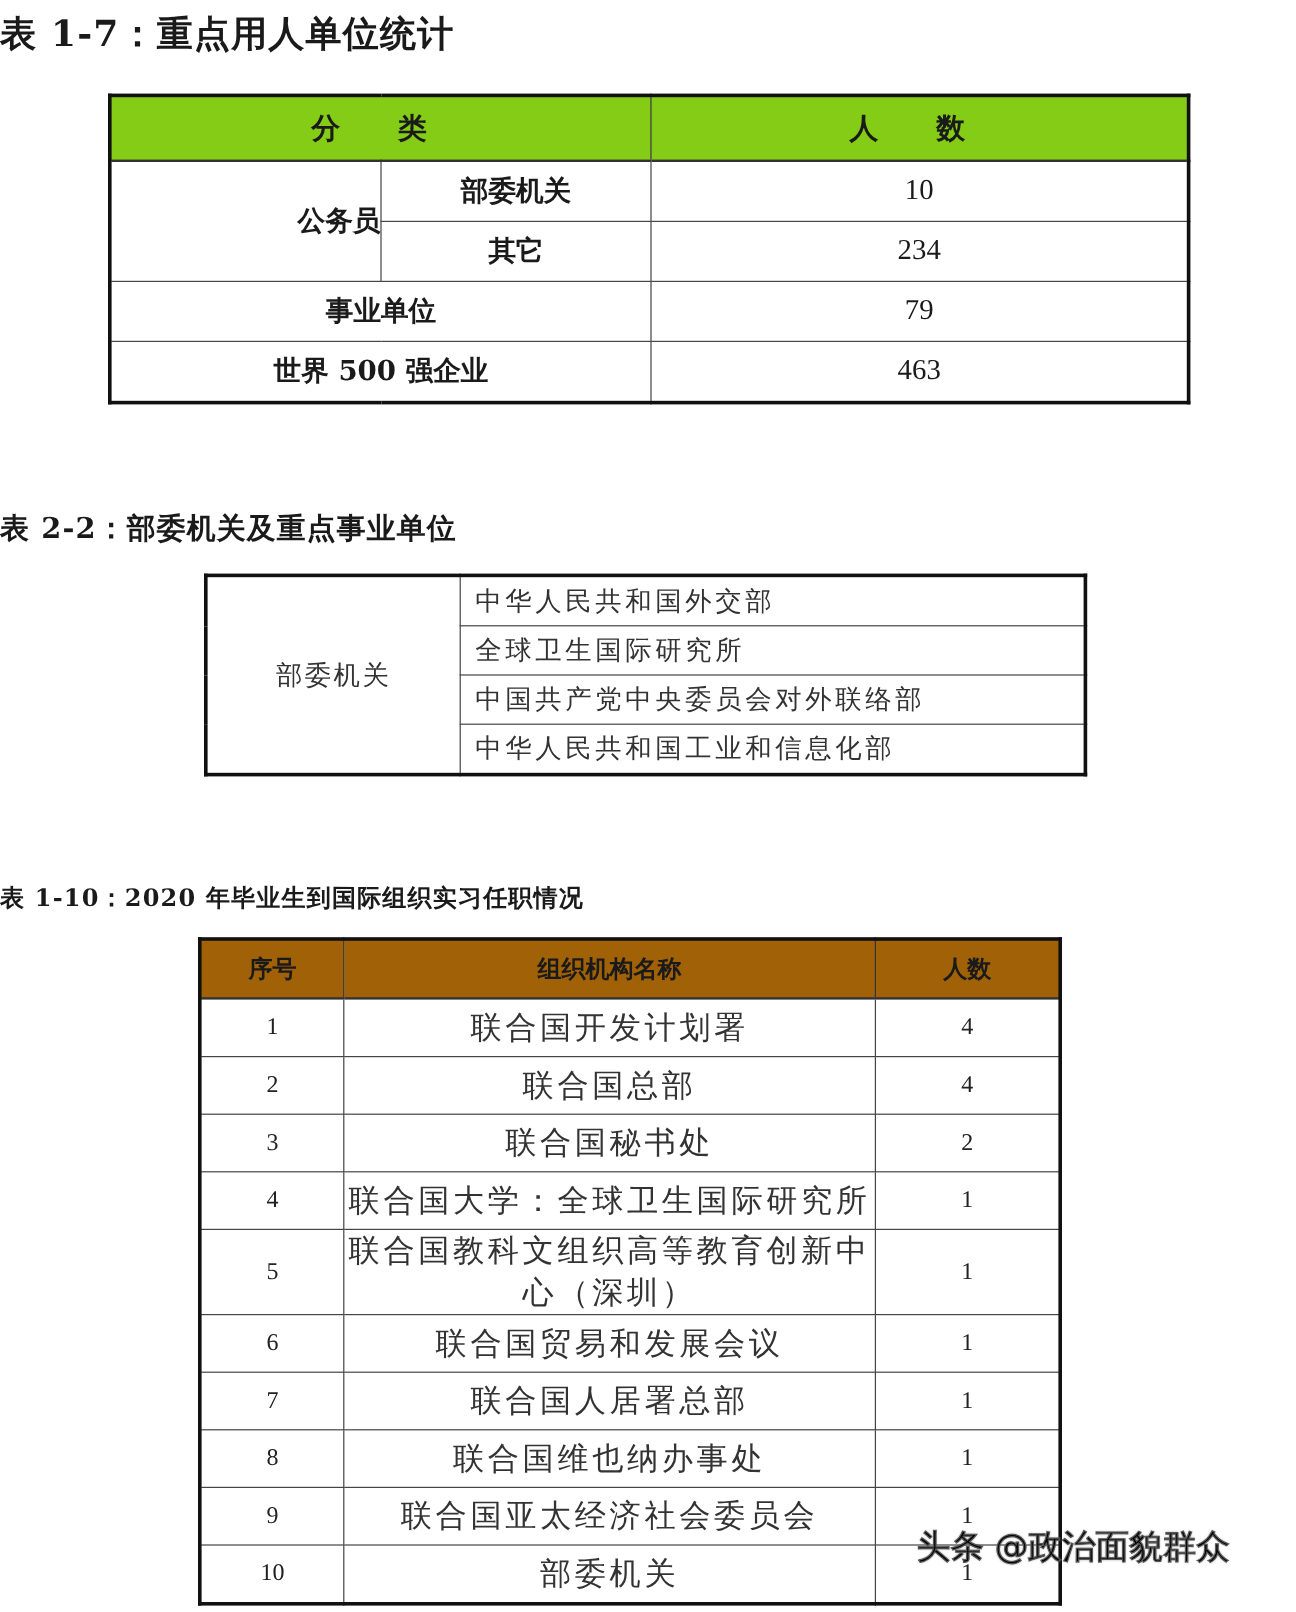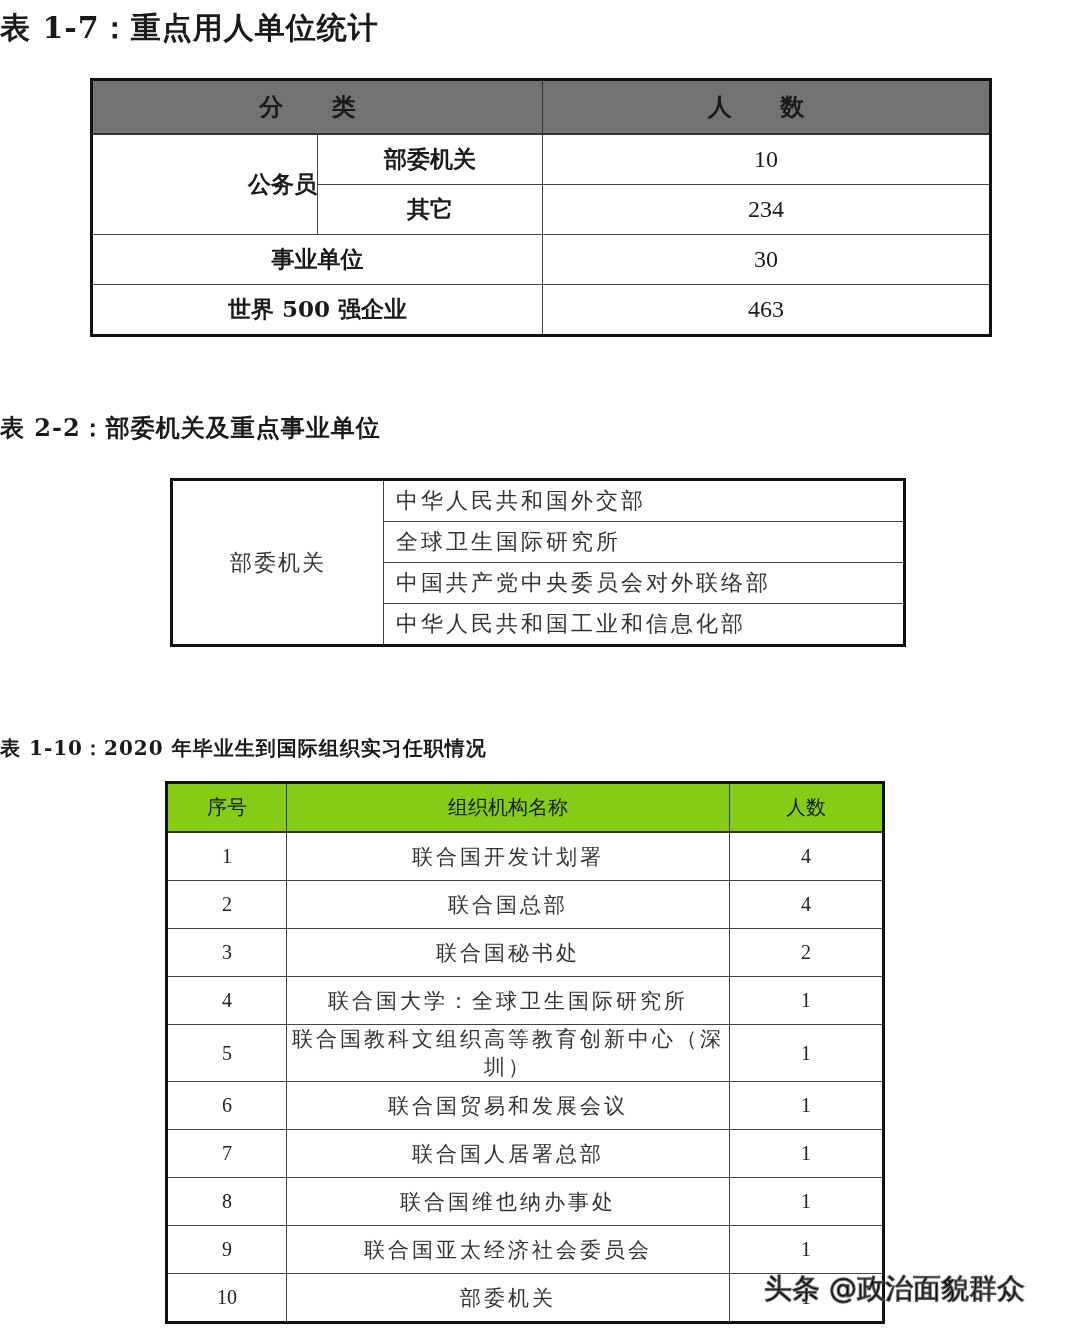--- a/index.html
+++ b/index.html
@@ -1,47 +1,47 @@
 <!DOCTYPE html>
 <html><head>
   <meta charset="utf-8">
   <style>
     html, body { margin: 0; padding: 0; background: #ffffff; }
     body { width: 1080px; height: 1343px; position: relative; overflow: hidden;
            font-family: "DejaVu Serif", "Liberation Serif", serif; color: #1a1a1a; }
     .caption { position: absolute; left: 0; width: 1080px; 
                font-weight: bold; color: #1a1a1a; }
     #cap1 { top: 8px; font-size: 30px; letter-spacing: 1px; }
-    #cap2 { top: 412px; font-size: 24px; letter-spacing: 1px; }
+    #cap2 { top: 424px; font-size: 24px; letter-spacing: 1px; }
     #cap3 { top: 735px; font-size: 20px; letter-spacing: 1px; }
 
     table { position: absolute; border-collapse: collapse; }
     td, th { padding: 0; text-align: center; }
 
     
     #t1 { left: 90px; top: 78px; width: 902px; border: 3px solid #111; }
-    #t1 th { height: 52px; background: #737373; font-size: 24px; font-weight: bold;
+    #t1 th { height: 52px; background: #84cc16; font-size: 24px; font-weight: bold;
              border: 1px solid #333; border-bottom: 2px solid #333; letter-spacing: 20px; }
     #t1 td { height: 49px; border: 1px solid #444; font-size: 23px; }
     #t1 td.lbl { font-weight: bold; }
     #t1 td.num { font-family: "Liberation Serif", serif; font-size: 24px; }
     #t1 .col-a { width: 224px; text-align: right; }
     #t1 .col-b { width: 224px; }
 
     
     #t2 { left: 170px; top: 478px; width: 736px; border: 3px solid #111; }
     #t2 td { height: 40px; border: 1px solid #444; font-size: 22px; color: #333; }
     #t2 td.grp { width: 210px; letter-spacing: 2px; }
     #t2 td.item { text-align: left; padding-left: 12px; letter-spacing: 3px; }
 
     
     #t3 { left: 165px; top: 781px; width: 720px; border: 3px solid #111; }
-    #t3 th { height: 47px; background: #84cc16; font-size: 20px; font-weight: normal;
+    #t3 th { height: 47px; background: #a16207; font-size: 20px; font-weight: bold;
              border: 1px solid #333; border-bottom: 2px solid #333; }
-    #t3 td { height: 47px; border: 1px solid #444; font-size: 21px; color: #333; }
+    #t3 td { height: 47px; border: 1px solid #444; font-size: 26px; color: #333; }
     #t3 td.n { font-family: "Liberation Serif", serif; font-size: 20px; color: #222; }
     #t3 td.org { letter-spacing: 3px; }
     #t3 .c1 { width: 118px; }
     #t3 .c3 { width: 152px; }
 
     .watermark { position: absolute; left: 764px; top: 1270px; font-size: 28px;
                  font-family: "DejaVu Sans", "Liberation Sans", sans-serif;
                  color: #000000; -webkit-text-stroke: 1px #555; text-shadow: 0 0 2px #777; }
   </style>
 </head>
@@ -59,21 +59,21 @@
     <td rowspan="2" class="lbl col-a">公务员</td>
     <td class="lbl col-b">部委机关</td>
     <td class="num">10</td>
   </tr>
   <tr>
     <td class="lbl col-b">其它</td>
     <td class="num">234</td>
   </tr>
   <tr>
     <td colspan="2" class="lbl">事业单位</td>
-    <td class="num">30</td>
+    <td class="num">79</td>
   </tr>
   <tr>
     <td colspan="2" class="lbl">世界 500 强企业</td>
     <td class="num">463</td>
   </tr>
 </tbody>
   </table>
 
 <div id="cap2" class="caption">表 2-2：部委机关及重点事业单位</div>
 

